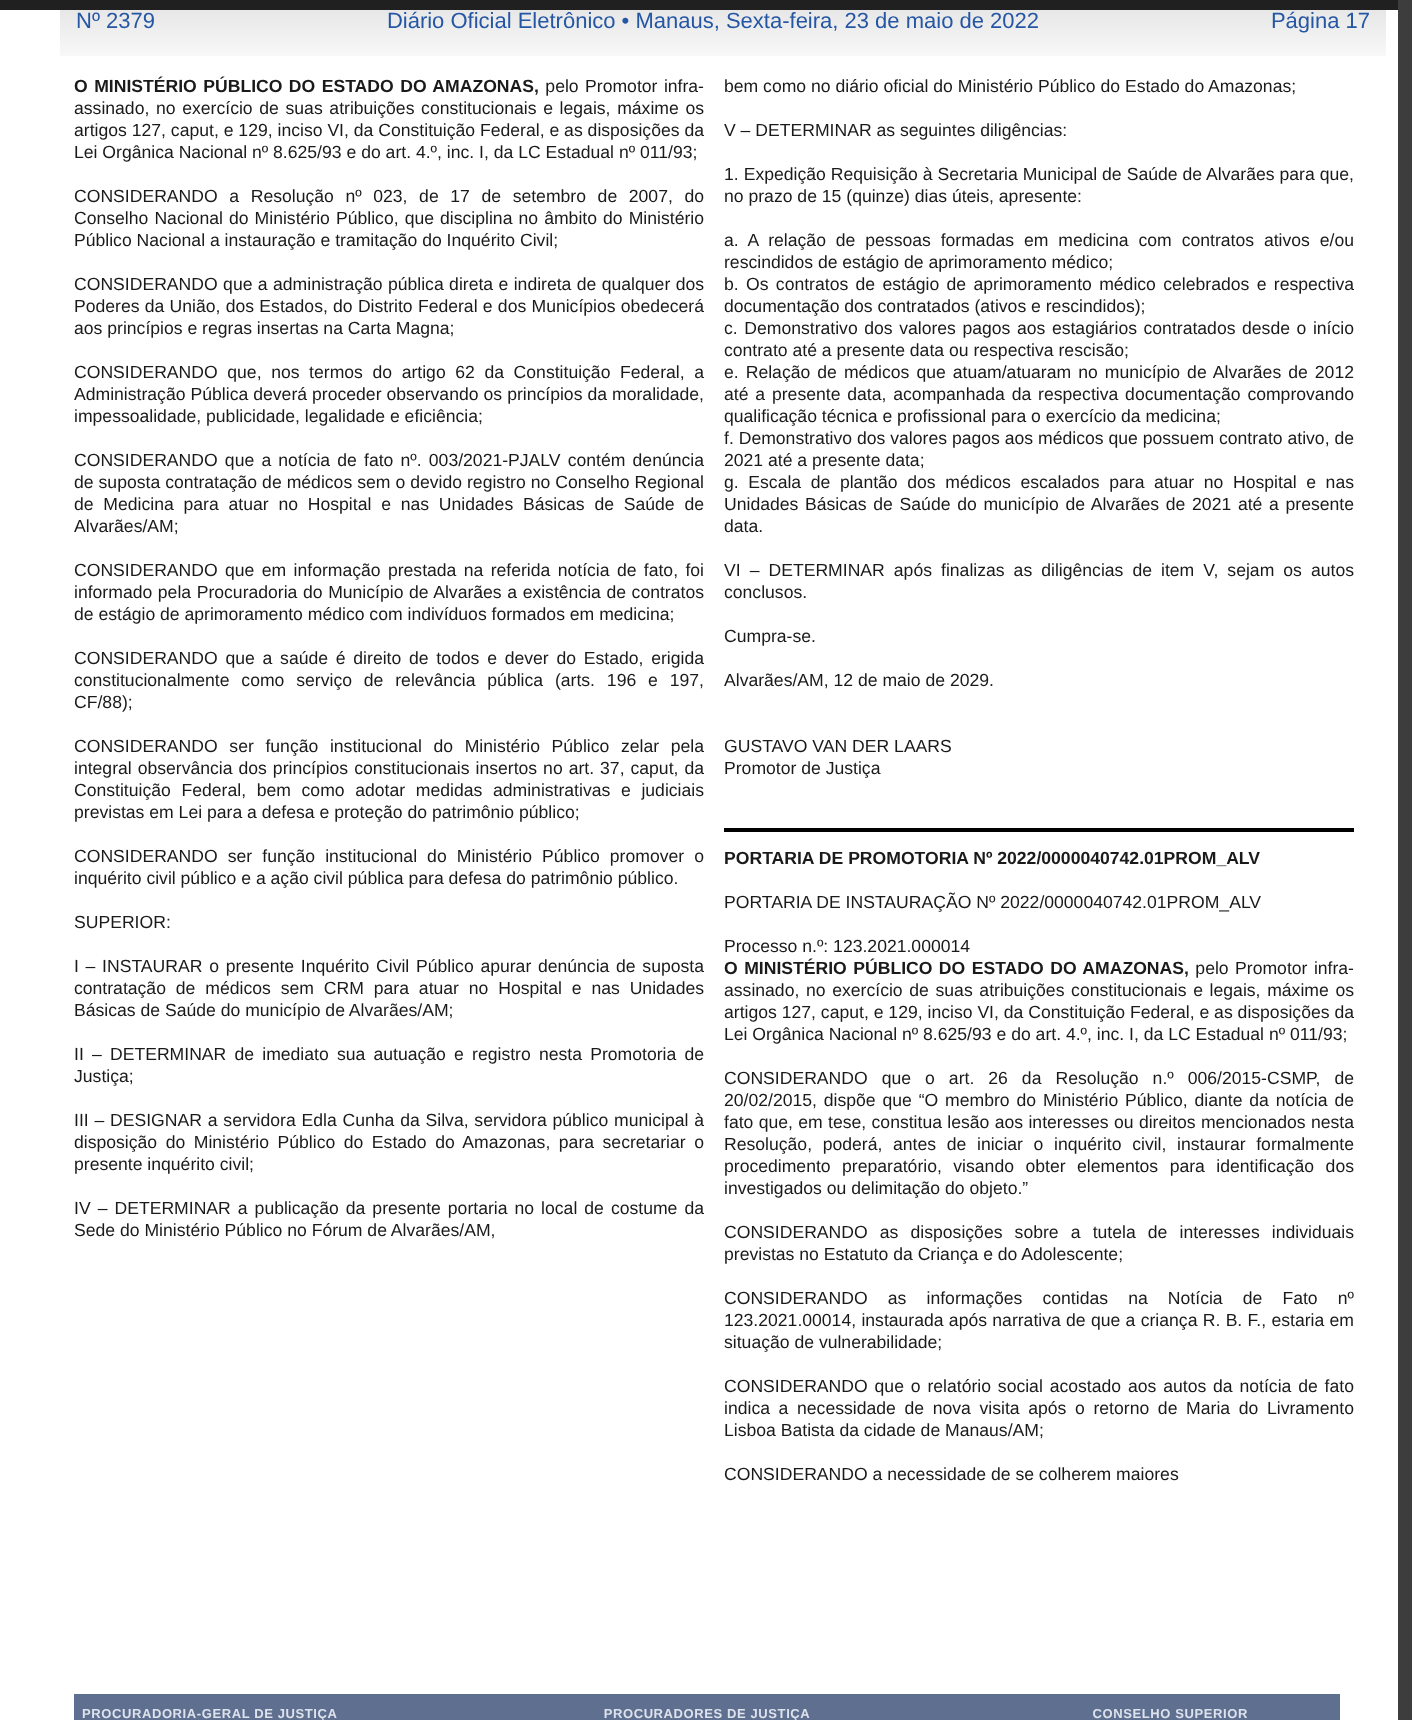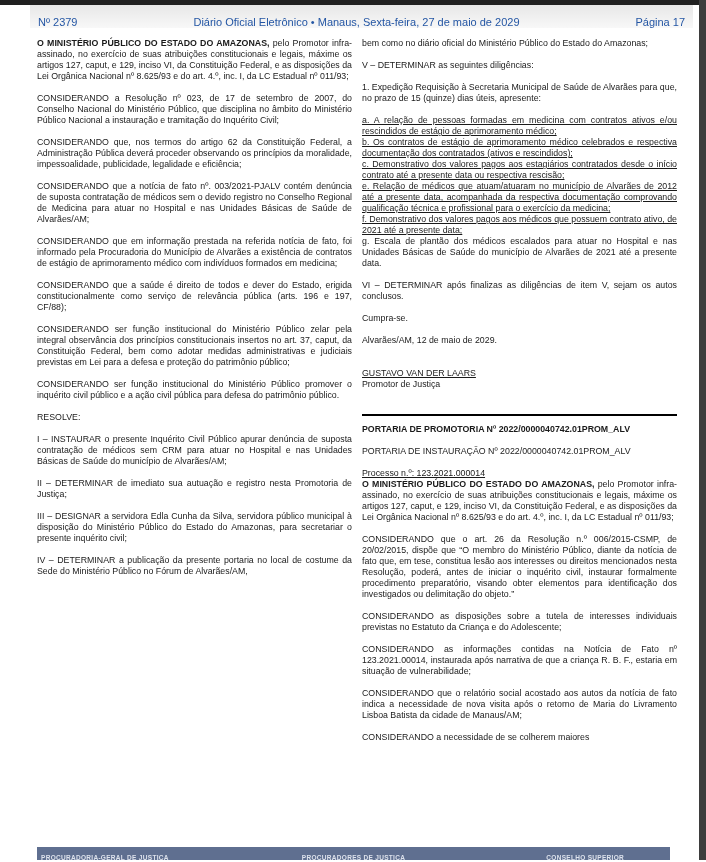--- a/index.html
+++ b/index.html
@@ -6,31 +6,31 @@
   body{
     width:706px;height:862px;position:relative;background:#ffffff;
     font-family:"Liberation Sans", sans-serif;overflow:hidden;
     color:#1a1a1a;
   }
   .top-edge{position:absolute;top:0;left:0;width:706px;height:5px;background:#202020;}
   .right-edge{position:absolute;top:0;right:0;width:7px;height:862px;background:#3d3d3d;}
   .header-strip{
     position:absolute;top:5px;left:30px;width:663px;height:23px;
     background:linear-gradient(#e7e7e7,#f8f8f8);
-    display:flex;align-items:flex-end;justify-content:space-between;
+    display:flex;align-items:flex-start;justify-content:space-between;
     box-sizing:border-box;padding:0 8px;
     color:#2456a4;font-size:11px;
   }
   .content{
     position:absolute;top:38px;left:37px;width:641px;
     display:flex;gap:10px;
   }
   .col{width:315px;font-size:8.8px;line-height:11px;}
   .para{margin:0 0 11px;text-align:justify;}
-  .para.tight{margin-bottom:0;text-decoration:underline;}
+  .para.tight{margin-bottom:0;}
   .para.sp-top{margin-top:22px;}
   .para b{font-weight:bold;}
   .heading-divider{border-top:2px solid #000;margin:24px 0 8px 0;width:100%;}
   .footer-bar{
     position:absolute;top:847px;left:37px;width:633px;height:13px;
     background:#5f6f90;overflow:hidden;
   }
   .footer-bar span{
     position:absolute;top:7px;
     color:#dde2ec;font-size:6.5px;font-weight:bold;letter-spacing:0.3px;
@@ -44,35 +44,36 @@
 </head>
 <body>
 
 <div class="page">
 
   <div class="top-edge"></div>
   <div class="right-edge"></div>
 
   <header class="header-strip">
     <span>Nº 2379</span>
-    <span>Diário Oficial Eletrônico • Manaus, Sexta-feira, 27 de maio de 2029</span>
+    <span>Diário Oficial Eletrônico • Manaus, Sexta-feira, 23 de maio de 2022</span>
     <span>Página 17</span>
   </header>
 
   <main class="content">
     <section class="col">
         <p class="para"><b>O MINISTÉRIO PÚBLICO DO ESTADO DO AMAZONAS,</b> pelo Promotor infra-assinado, no exercício de suas atribuições constitucionais e legais, máxime os artigos 127, caput, e 129, inciso VI, da Constituição Federal, e as disposições da Lei Orgânica Nacional nº 8.625/93 e do art. 4.º, inc. I, da LC Estadual nº 011/93;</p>
         <p class="para">CONSIDERANDO a Resolução nº 023, de 17 de setembro de 2007, do Conselho Nacional do Ministério Público, que disciplina no âmbito do Ministério Público Nacional a instauração e tramitação do Inquérito Civil;</p>
+        <p class="para">CONSIDERANDO que a administração pública direta e indireta de qualquer dos Poderes da União, dos Estados, do Distrito Federal e dos Municípios obedecerá aos princípios e regras insertas na Carta Magna;</p>
         <p class="para">CONSIDERANDO que, nos termos do artigo 62 da Constituição Federal, a Administração Pública deverá proceder observando os princípios da moralidade, impessoalidade, publicidade, legalidade e eficiência;</p>
         <p class="para">CONSIDERANDO que a notícia de fato nº. 003/2021-PJALV contém denúncia de suposta contratação de médicos sem o devido registro no Conselho Regional de Medicina para atuar no Hospital e nas Unidades Básicas de Saúde de Alvarães/AM;</p>
         <p class="para">CONSIDERANDO que em informação prestada na referida notícia de fato, foi informado pela Procuradoria do Município de Alvarães a existência de contratos de estágio de aprimoramento médico com indivíduos formados em medicina;</p>
         <p class="para">CONSIDERANDO que a saúde é direito de todos e dever do Estado, erigida constitucionalmente como serviço de relevância pública (arts. 196 e 197, CF/88);</p>
         <p class="para">CONSIDERANDO ser função institucional do Ministério Público zelar pela integral observância dos princípios constitucionais insertos no art. 37, caput, da Constituição Federal, bem como adotar medidas administrativas e judiciais previstas em Lei para a defesa e proteção do patrimônio público;</p>
         <p class="para">CONSIDERANDO ser função institucional do Ministério Público promover o inquérito civil público e a ação civil pública para defesa do patrimônio público.</p>
-        <p class="para">RESOLVE:</p>
+        <p class="para">SUPERIOR:</p>
         <p class="para">I – INSTAURAR o presente Inquérito Civil Público apurar denúncia de suposta contratação de médicos sem CRM para atuar no Hospital e nas Unidades Básicas de Saúde do município de Alvarães/AM;</p>
         <p class="para">II – DETERMINAR de imediato sua autuação e registro nesta Promotoria de Justiça;</p>
         <p class="para">III – DESIGNAR a servidora Edla Cunha da Silva, servidora público municipal à disposição do Ministério Público do Estado do Amazonas, para secretariar o presente inquérito civil;</p>
         <p class="para">IV – DETERMINAR a publicação da presente portaria no local de costume da Sede do Ministério Público no Fórum de Alvarães/AM,</p>
       </section>
     <section class="col">
       <div>
           <p class="para">bem como no diário oficial do Ministério Público do Estado do Amazonas;</p>
           <p class="para">V – DETERMINAR as seguintes diligências:</p>
           <p class="para">1. Expedição Requisição à Secretaria Municipal de Saúde de Alvarães para que, no prazo de 15 (quinze) dias úteis, apresente:</p>

